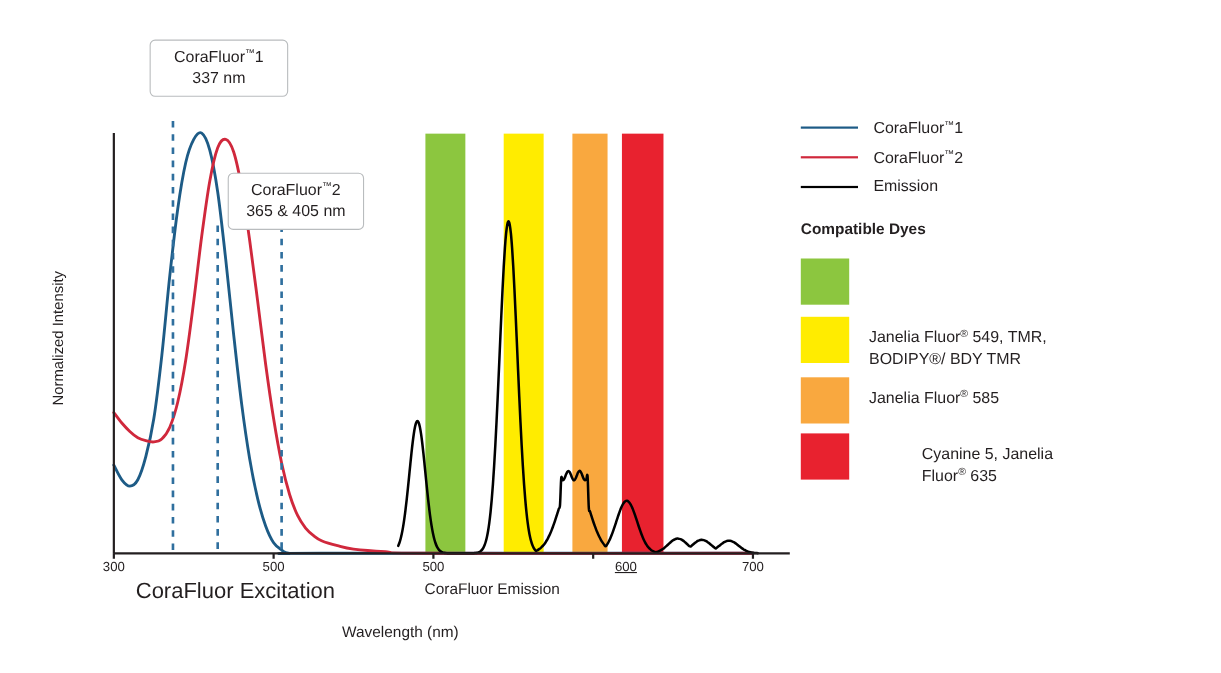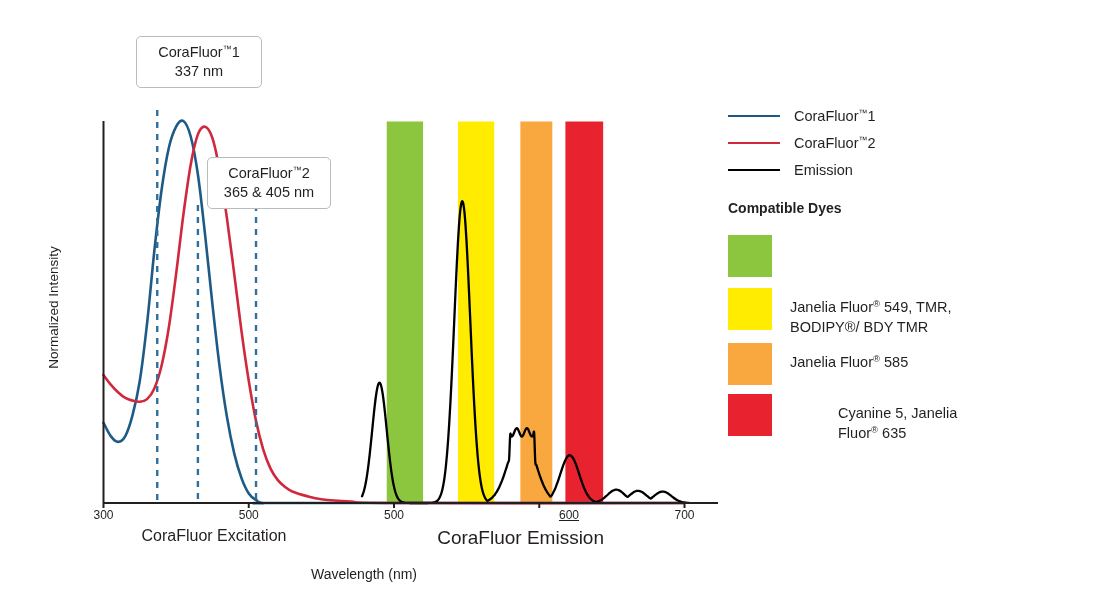--- a/index.html
+++ b/index.html
@@ -28,22 +28,22 @@
   .tm{font-size:9px;vertical-align:0.55em;letter-spacing:0;}
 
   #callout-cf1{left:136px;top:36px;width:126px;height:52px;}
   #callout-cf2{left:207px;top:157px;width:124px;height:52px;}
   #ylabel{
     position:absolute;left:-27px;top:300px;width:160px;
     transform:rotate(-90deg);transform-origin:center center;
     text-align:center;font-size:13.5px;color:#231f20;
   }
   #xlabel{position:absolute;left:0;top:566px;width:728px;text-align:center;font-size:14px;}
-  #ex-group-label{position:absolute;left:103px;top:527px;width:222px;text-align:center;font-size:16px;}
-  #em-group-label{position:absolute;left:386px;top:527px;width:218px;text-align:right;font-size:19px;}
+  #ex-group-label{position:absolute;left:103px;top:527px;width:222px;text-align:center;font-size:20px;}
+  #em-group-label{position:absolute;left:386px;top:527px;width:218px;text-align:left;font-size:14px;}
 
   .tick-label{position:absolute;top:508px;font-size:12px;color:#231f20;
               transform:translateX(-50%);}
 
   
   #legend{position:absolute;left:728px;top:108px;width:370px;}
   .legend-line-row{position:absolute;left:0;display:flex;align-items:center;}
   .lswatch-line{width:52px;height:0;border-top-width:2.6px;border-top-style:solid;margin-right:14px;}
   .legend-line-label{font-size:14.5px;color:#231f20;white-space:nowrap;}
 

